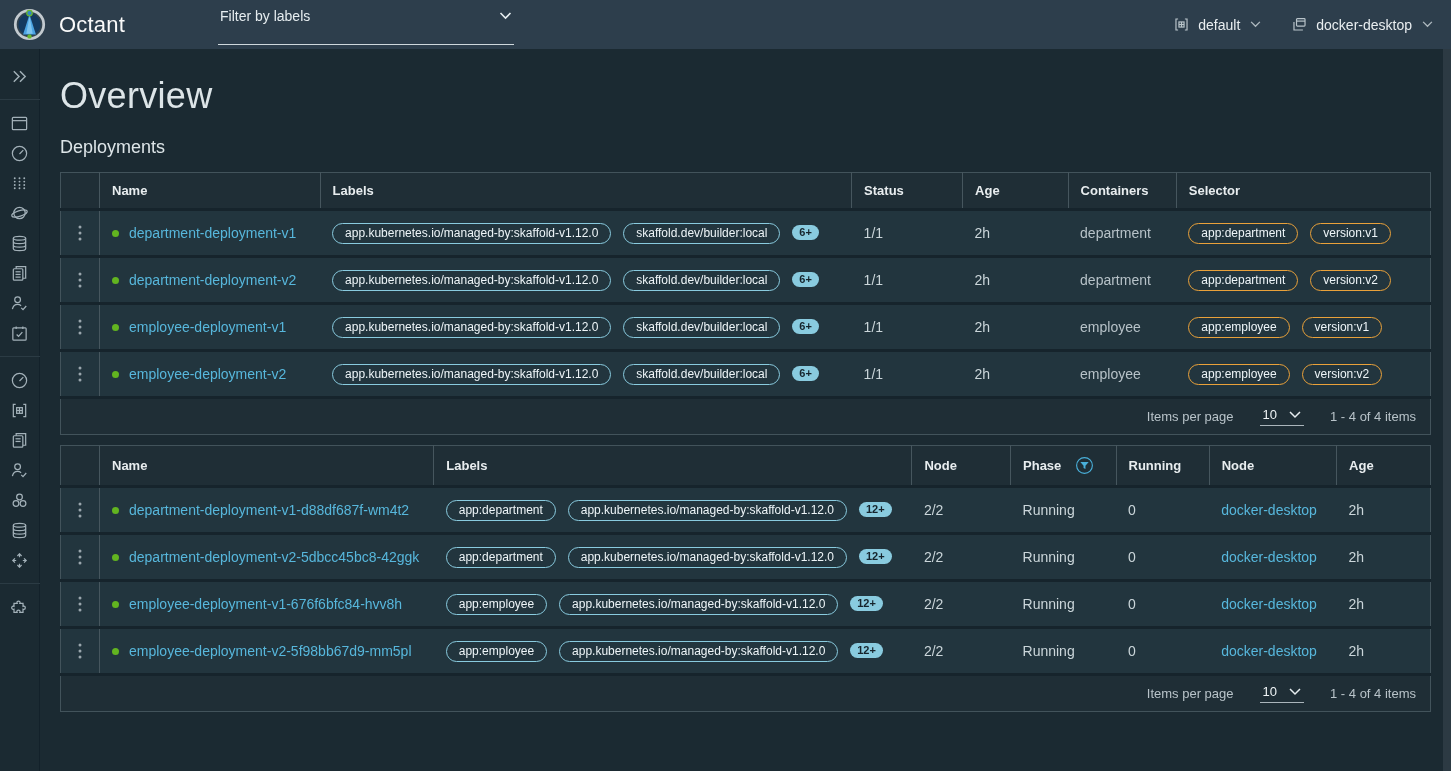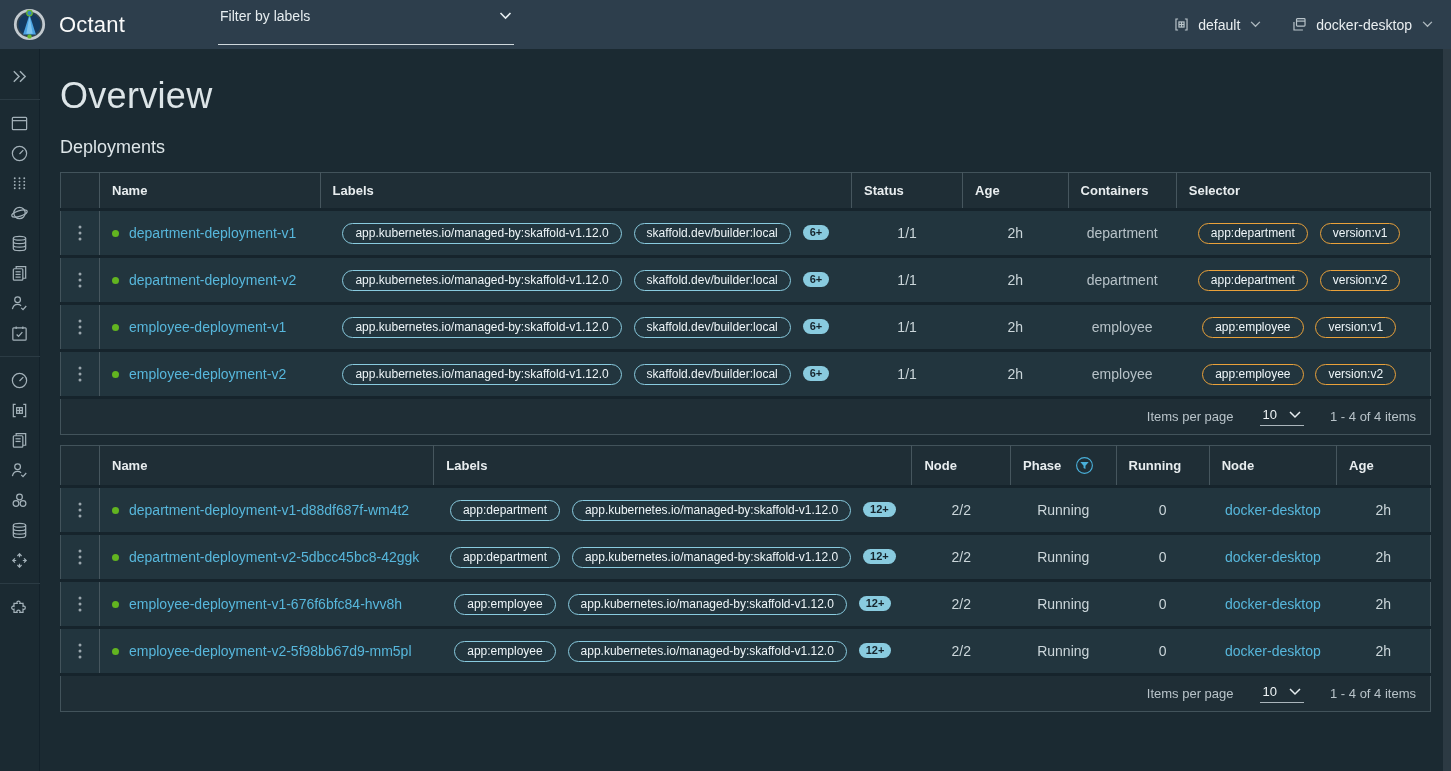--- a/index.html
+++ b/index.html
@@ -41,21 +41,21 @@
   .scrollstrip { position:absolute; right:0; top:49px; bottom:0; width:8px; background:#2c3a43; }
   h1.page-title { font-size:36px; font-weight:300; color:#dde5e8; margin:26px 0 16px; letter-spacing:.3px; }
   h2.section-title { font-size:18px; font-weight:400; color:#dde5e8; margin:20px 0 14px; }
   
   table.grid { width:100%; border-collapse:collapse; border:1px solid #42535b; font-size:14px; }
   table.grid thead th {
     background:#1f2e36; color:#e8edef; font-size:13px; font-weight:700; text-align:left;
     padding:10px 12px; position:relative; height:36px;
   }
   table.grid thead th.sep { border-left:1px solid #46565e; }
-  table.grid tbody tr { background:#22353e;text-align:center; }
+  table.grid tbody tr { background:#22353e; }
   table.grid tbody td { padding:8px 12px; border-top:3px solid #16242c; height:47px; vertical-align:middle; }
   td.kebab-cell { width:38px; text-align:center; border-right:1px solid #46565e; cursor:pointer; }
   .name-cell { display:flex; align-items:center; gap:10px; }
   .status-dot { width:7px; height:7px; border-radius:50%; background:#62b420; flex:0 0 auto; }
   a.link { color:#57b7dc; text-decoration:none; cursor:pointer; }
   .tag {
     display:inline-block; border:1px solid #89cbdf; border-radius:12px;
     padding:2px 12px 3px; font-size:12px; color:#eef5f8; margin-right:8px; white-space:nowrap;
   }
   .tag.orange { border-color:#e9a13a; }

